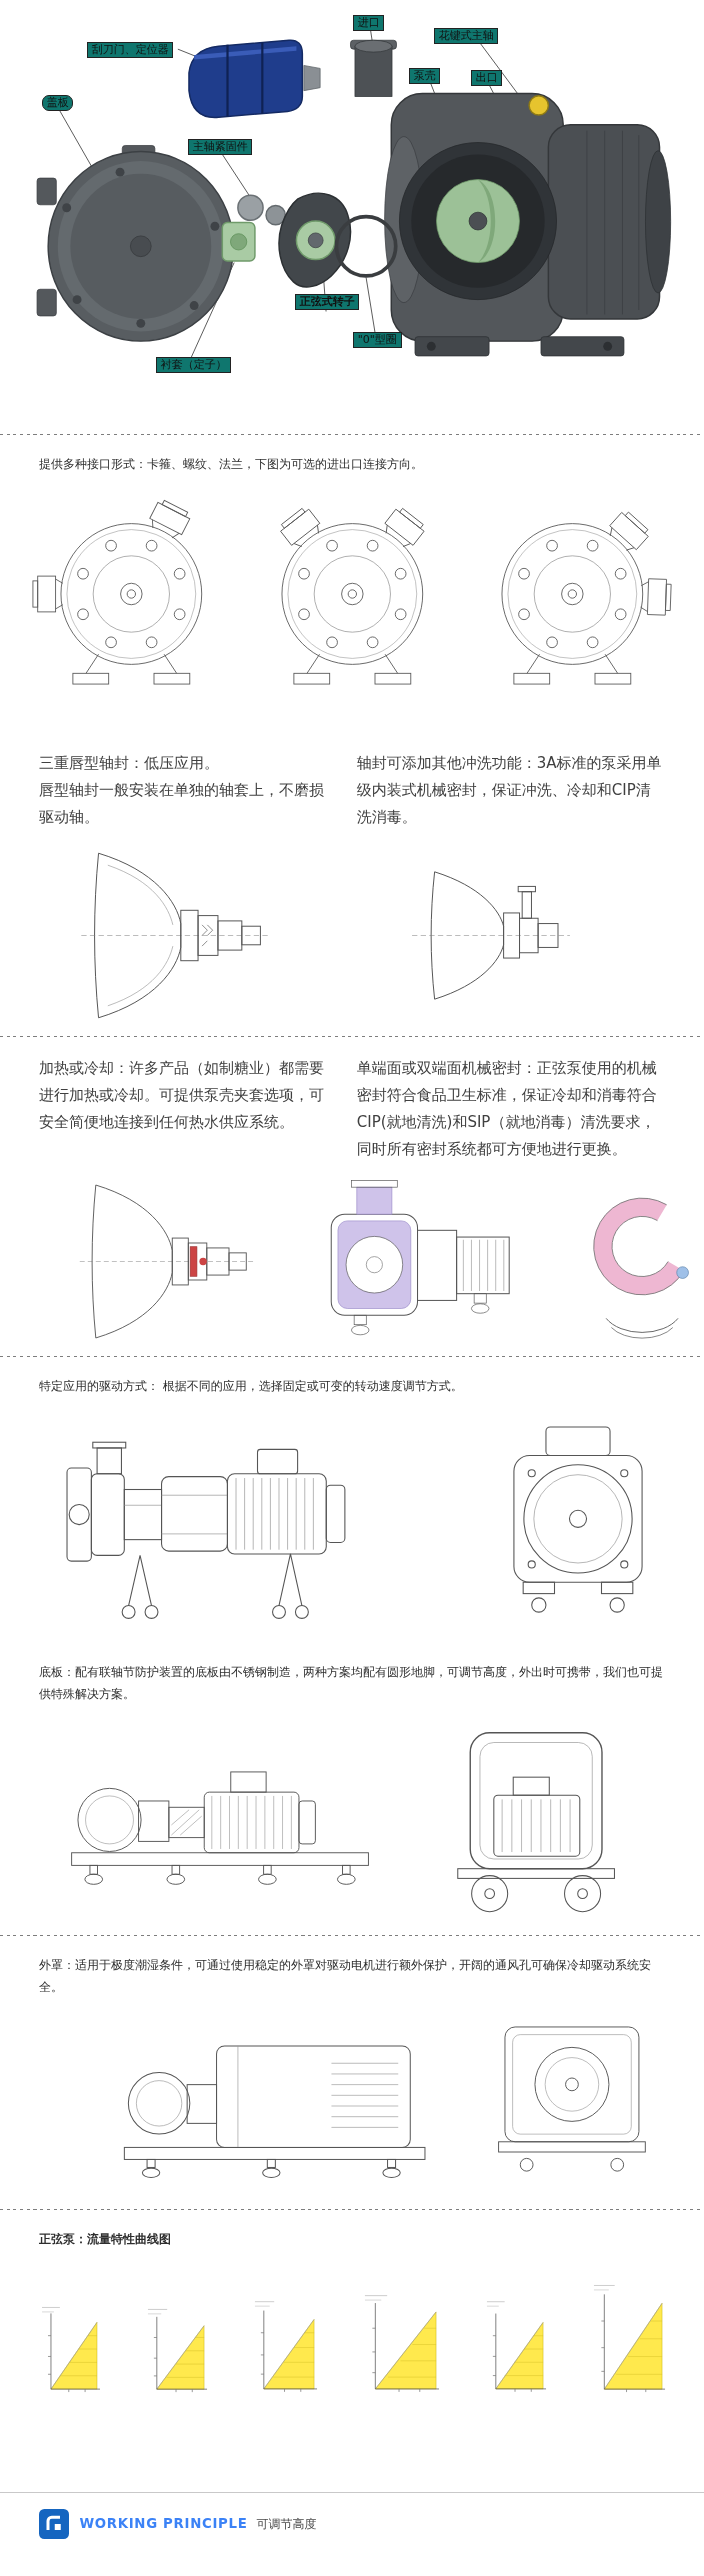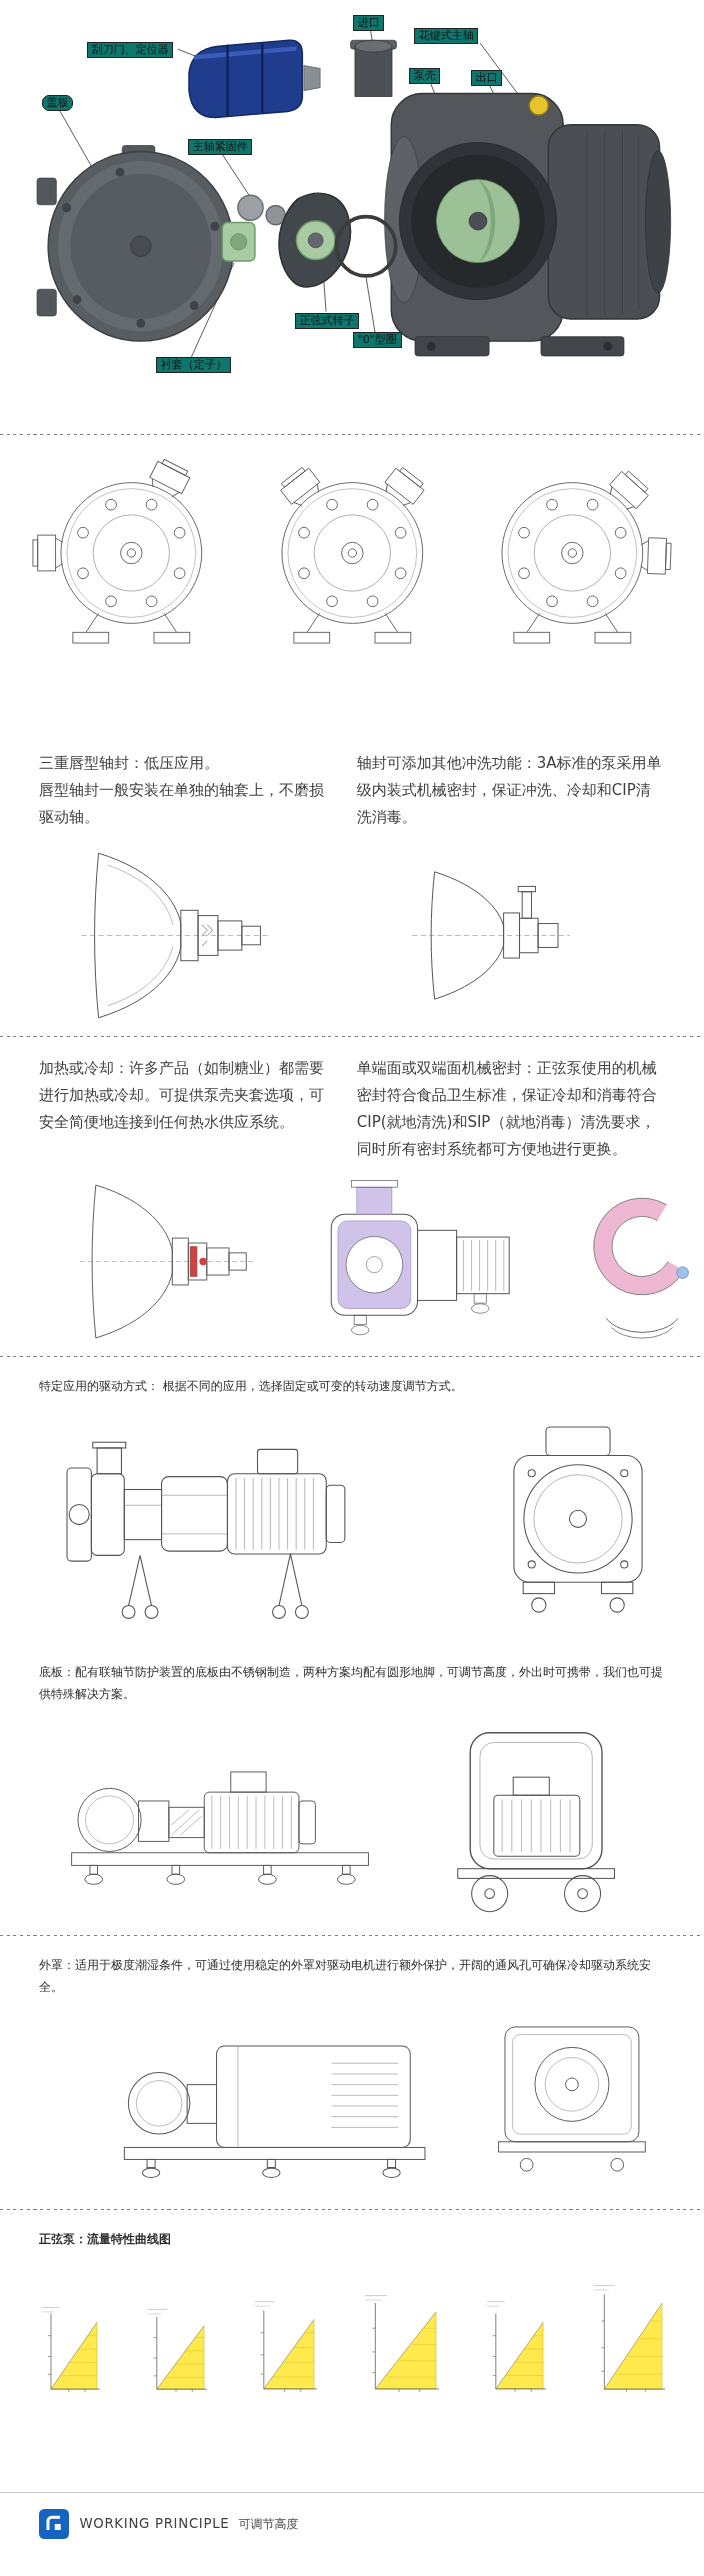--- a/index.html
+++ b/index.html
@@ -61,21 +61,21 @@
   
   .footer {
     height: 82px;
     border-top: 0.7px solid #c9c9c9;
     display: flex;
     align-items: flex-start;
     padding: 16.3px 0 0 39px;
     gap: 10.4px;
   }
   .footer-text { display: flex; align-items: baseline; gap: 9px; padding-top: 6.7px; }
-  .brand { font-size: 13.3px; letter-spacing: 0.7px; color: #404040; font-weight: normal; }
+  .brand { font-size: 13.3px; letter-spacing: 0.7px; color: #3b82f6; font-weight: bold; }
   .brand-cn { font-size: 12px; color: #4a4a4a; }
 </style>
 </head>
 <body>
 
 <div class="page">
 
   <div class="sec exploded">
     <svg width="704" height="434" viewBox="0 0 950 585">
 
@@ -158,33 +158,34 @@
         <path d="M402,268 C432,252 462,262 470,292 C478,318 470,350 447,372 C432,386 410,393 396,380 C378,364 372,330 380,304 C386,286 392,276 402,268 Z" fill="#42474b" stroke="#2c3033" stroke-width="2"></path>
         <circle cx="426" cy="324" r="26" fill="#a9cba4" stroke="#6f9a6a" stroke-width="2"></circle>
         <circle cx="426" cy="324" r="10" fill="#62686d" stroke="#3c4044"></circle>
       </g>
 
       <circle cx="494" cy="332" r="40" fill="none" stroke="#3a3d40" stroke-width="5"></circle>
     </svg>
 
     <div class="lbl" style="left:87px; top:42px;">刮刀门、定位器</div>
     <div class="lbl" style="left:353px; top:15px;">进口</div>
-    <div class="lbl" style="left:414px; top:28px;">花键式主轴</div>
+    <div class="lbl" style="left:434px; top:28px;">花键式主轴</div>
     <div class="lbl" style="left:409px; top:68px;">泵壳</div>
     <div class="lbl" style="left:471px; top:70px;">出口</div>
     <div class="lbl" style="left:42px;  top:95px;border-radius:7px;">盖板</div>
     <div class="lbl" style="left:188px; top:139px;">主轴紧固件</div>
-    <div class="lbl" style="left:295px; top:313px;">正弦式转子</div>
+    <div class="lbl" style="left:295px; top:294px;font-weight:bold;">正弦式转子</div>
     <div class="lbl" style="left:353px; top:332px;">"0"型圈</div>
     <div class="lbl" style="left:156px; top:357px;">衬套（定子）</div>
   </div>
 
   <div class="divider"></div>
 
   <div class="sec sec-ports">
+    <p class="lead">提供多种接口形式：卡箍、螺纹、法兰，下图为可选的进出口连接方向。</p>
     <div class="drawrow ports-row">
 
       <svg width="222" height="216" viewBox="-35 0 370 330">
         <g fill="none" stroke="#5a5a5a" stroke-width="1.5">
           <circle cx="150" cy="165" r="118"></circle>
           <circle cx="150" cy="165" r="108" stroke="#9a9a9a" stroke-width="1"></circle>
           <circle cx="150" cy="165" r="64" stroke="#7a7a7a" stroke-width="1"></circle>
           <circle cx="150" cy="165" r="18"></circle>
           <circle cx="150" cy="165" r="7"></circle>
           <circle cx="231" cy="199" r="9"></circle>

